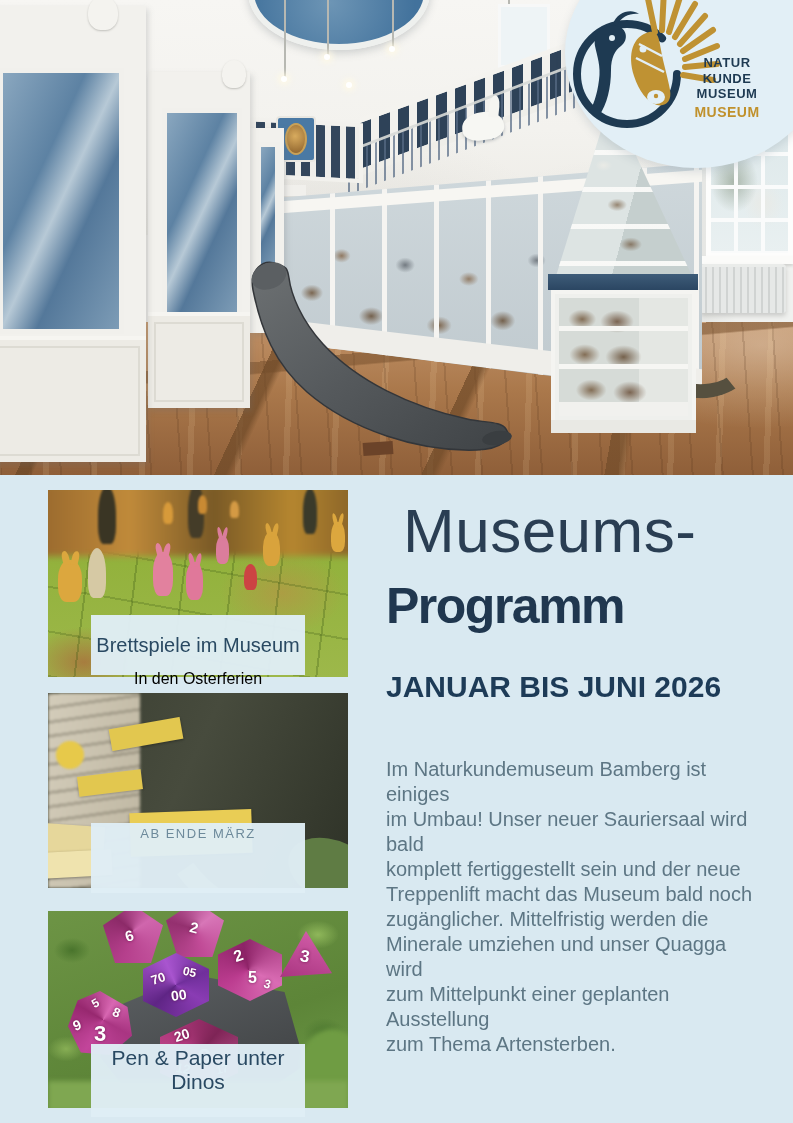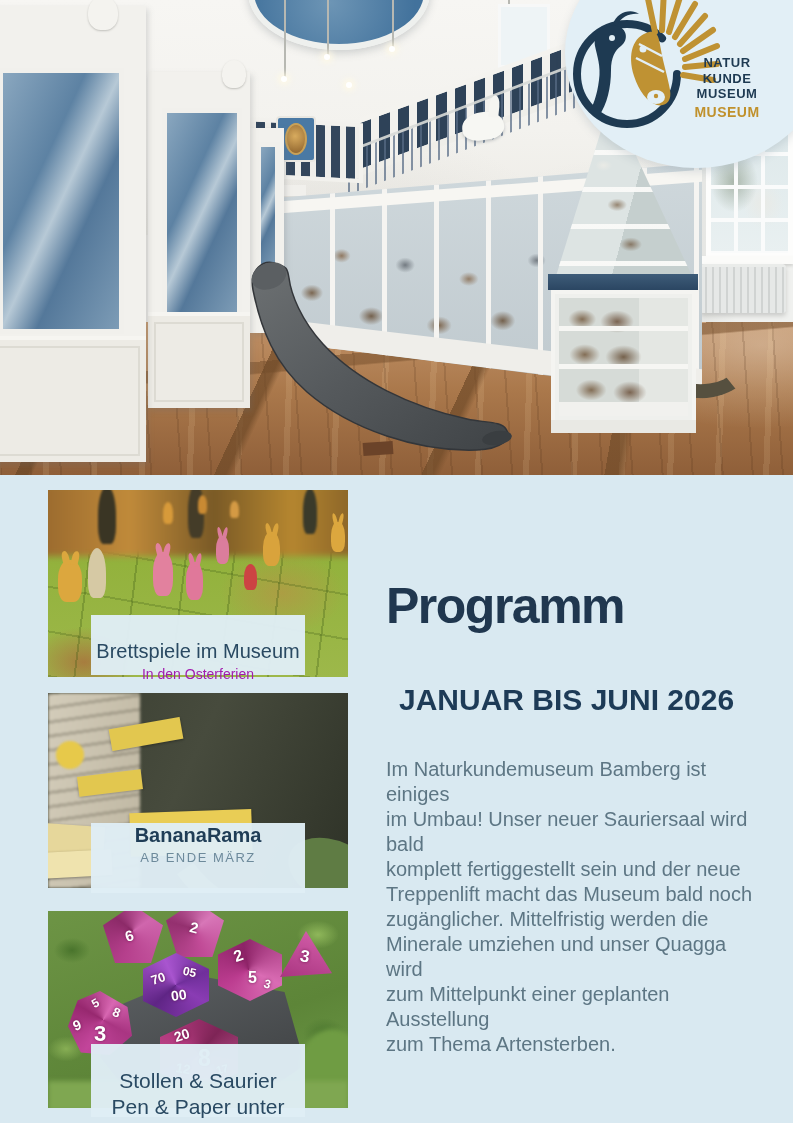--- a/index.html
+++ b/index.html
@@ -109,23 +109,23 @@
   .logo-text{position:absolute;left:118px;top:117px;width:88px;text-align:center;
     font-size:13px;line-height:15.5px;font-weight:bold;color:#1e3a52;letter-spacing:.5px;white-space:pre-line;}
   .logo-city{position:absolute;left:110px;top:166px;width:104px;text-align:center;
     font-size:14px;font-weight:bold;color:#c0912c;letter-spacing:.5px;}
 
   
   .card{position:absolute;left:48px;width:300px;}
   .photo{position:absolute;left:0;top:0;width:300px;overflow:hidden;}
   .caption{position:absolute;left:43px;width:214px;background:rgba(223,237,245,.97);text-align:center;z-index:5;}
   .cap-kicker{font-size:16px;color:#3b5e77;letter-spacing:.5px;margin-top:8px;}
-  .cap-title{font-size:20px;color:#294962;margin-top:25px;}
+  .cap-title{font-size:20px;color:#294962;margin-top:19px;}
   .cap-title.bold{font-weight:bold;color:#1f3d56;margin-top:1px;}
-  .cap-sub{font-size:14px;color:#a21caf;margin-top:3px;}
+  .cap-sub{font-size:16px;color:#000000;margin-top:13px;}
   .cap-date{font-size:13px;color:#6d8a9b;letter-spacing:1.5px;margin-top:3px;}
 
   
   .photo1{height:187px;background:
       repeating-linear-gradient(97deg,rgba(60,90,20,.3) 0 2px,transparent 2px 48px),
       repeating-linear-gradient(10deg,rgba(60,90,20,.25) 0 2px,transparent 2px 44px),
       radial-gradient(80px 50px at 12% 92%,rgba(170,110,60,.8),transparent 70%),
       radial-gradient(90px 60px at 78% 55%,rgba(190,140,70,.55),transparent 70%),
       linear-gradient(180deg,#8c9c3a 0%,#93b23d 40%,#9db84a 100%);}
   .p1-topblur{position:absolute;left:-6px;top:-6px;width:312px;height:72px;filter:blur(3px);
@@ -322,21 +322,20 @@
       <div class="banana"></div>
       <div class="banana-hi"></div>
       <div class="leaf" style="left:238px;top:148px;width:95px;height:62px;transform:rotate(24deg)"></div>
       <div class="label" style="left:62px;top:30px;width:72px;height:22px;transform:rotate(-10deg);filter:blur(.7px)"></div>
       <div class="label" style="left:30px;top:80px;width:64px;height:20px;transform:rotate(-7deg);filter:blur(.7px)"></div>
       <div class="label" style="left:82px;top:118px;width:122px;height:44px;transform:rotate(-2deg);background:#e9cd55"></div>
       <div class="label" style="left:-6px;top:132px;width:62px;height:40px;transform:rotate(4deg);background:#e6d79b"></div>
       <div class="label" style="left:-8px;top:158px;width:72px;height:26px;transform:rotate(-3deg);background:#efe3ae"></div>
     </div>
     <div class="caption" style="top:130px;height:70px">
-      <div class="cap-title bold">BananaRama</div>
       <div class="cap-date">AB ENDE MÄRZ</div>
     </div>
   </article>
 
   <article class="card" style="top:911px;height:197px">
     <div class="photo photo3">
       <div class="stone"></div>
       <div class="die" style="left:55px;top:-6px;width:60px;height:58px;clip-path:polygon(50% 0,100% 35%,80% 100%,20% 100%,0 35%);background:conic-gradient(from 200deg at 50% 45%,#b53f8c,#8c2a68 30%,#d066ad 60%,#b53f8c)">
         <span class="dn" style="left:22px;top:22px;font-size:15px;transform:rotate(-16deg)">6</span>
       </div>
@@ -365,28 +364,28 @@
       <div class="die" style="left:112px;top:108px;width:78px;height:72px;clip-path:polygon(50% 0,100% 25%,100% 75%,50% 100%,0 75%,0 25%);background:conic-gradient(from 300deg at 50% 48%,#b23a7e,#7e2456 28%,#d express 0,#d express);background:conic-gradient(from 300deg at 50% 48%,#b23a7e,#7e2456 28%,#da6aa8 62%,#b23a7e)">
         <span class="dn" style="left:14px;top:8px;font-size:14px;transform:rotate(-18deg)">20</span>
         <span class="dn" style="left:38px;top:26px;font-size:23px">8</span>
         <span class="dn" style="left:16px;top:42px;font-size:13px;transform:rotate(10deg)">12</span>
         <span class="dn" style="left:56px;top:44px;font-size:11px;transform:rotate(-14deg)">17</span>
       </div>
       <div class="moss-mound"></div>
       <div class="moss-fg"></div>
     </div>
     <div class="caption" style="top:133px;height:73px">
-      <div class="cap-title" style="font-size:21px">Stollen &amp; Saurier</div>
       <div class="cap-title" style="font-size:21px;margin-top:2px">Pen &amp; Paper unter Dinos</div>
 
     </div>
   </article>
 
+  <h1 class="abs title1" style="margin:0">Museums-</h1>
   <h1 class="abs title2" style="margin:0">Programm</h1>
-  <h2 class="abs subtitle" style="margin:13px">JANUAR BIS JUNI 2026</h2>
+  <h2 class="abs subtitle" style="margin:0">JANUAR BIS JUNI 2026</h2>
   <p class="abs para1" style="margin:0">Im Naturkundemuseum Bamberg ist einiges
 im Umbau! Unser neuer Sauriersaal wird bald
 komplett fertiggestellt sein und der neue
 Treppenlift macht das Museum bald noch
 zugänglicher. Mittelfristig werden die
 Minerale umziehen und unser Quagga wird
 zum Mittelpunkt einer geplanten Ausstellung
 zum Thema Artensterben.</p>
 
 </div>

